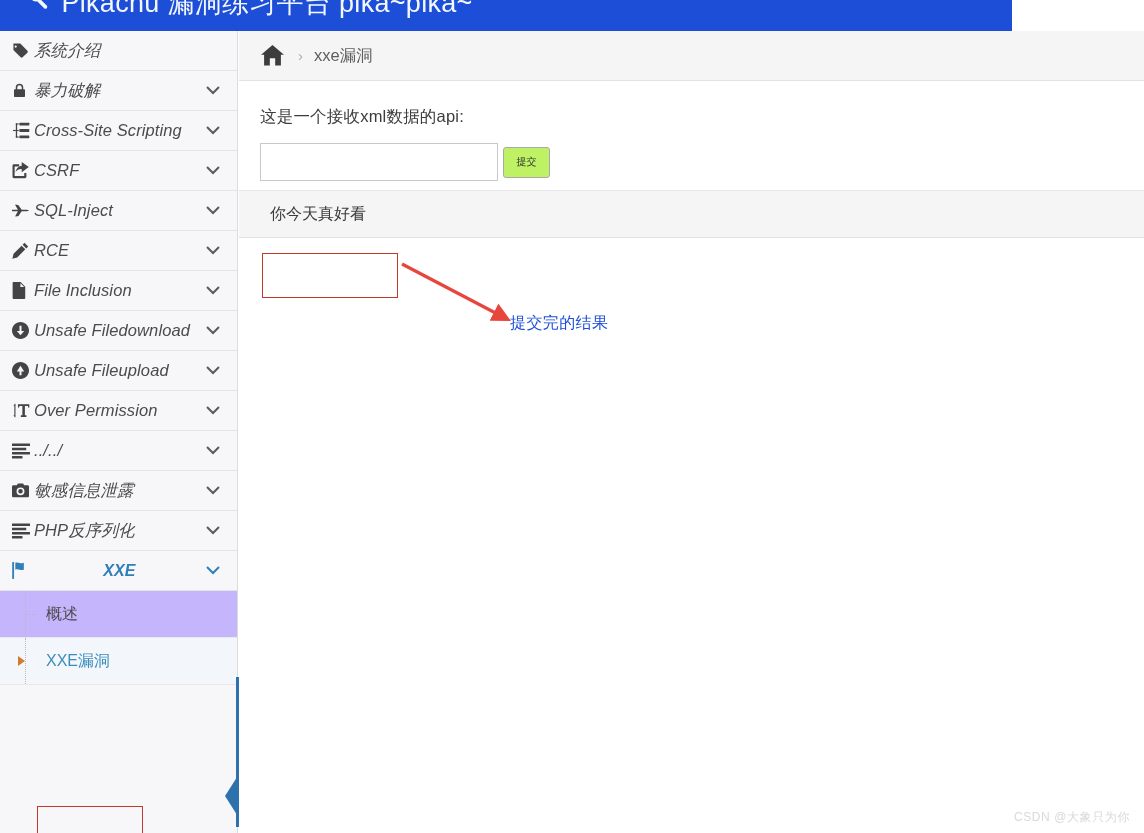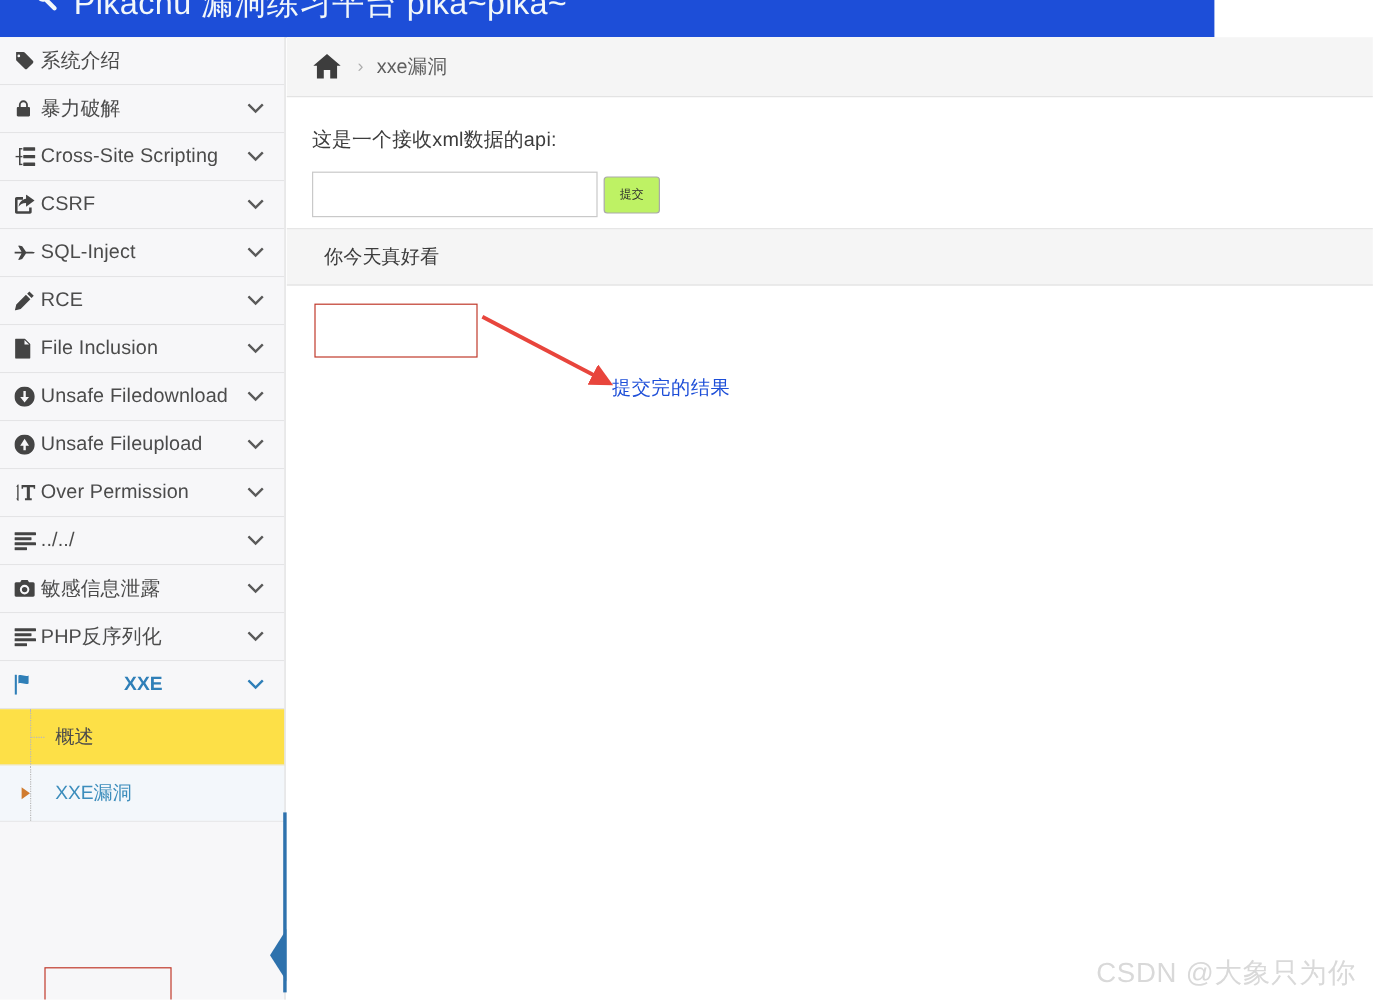--- a/index.html
+++ b/index.html
@@ -56,20 +56,21 @@
   }
   .nav-item {
     position: relative;
     height: 40px;
     border-bottom: 1px solid #e4e4e6;
     display: flex;
     align-items: center;
     padding: 0 16px 0 12px;
     background: #f7f7f9;
     cursor: pointer;
+    font-style: italic;
   }
   .nav-item .nav-icon {
     width: 22px;
     min-width: 22px;
     display: inline-flex;
     align-items: center;
     justify-content: flex-start;
     color: #4b4b4b;
     font-size: 16px;
   }
@@ -112,21 +113,21 @@
   }
 
   
   .sub-item {
     position: relative;
     height: 47px;
     border-bottom: 1px solid #e9e9eb;
     display: flex;
     align-items: center;
     padding-left: 46px;
-    background: #fde047;
+    background: #c4b5fd;
     cursor: pointer;
   }
   .sub-item.sel { background: #f3f7fb; }
   .sub-item .sub-label {
     font-size: 16px;
     color: #4b4b4b;
   }
   .sub-item.sel .sub-label { color: #3c8dbc; }
   .sub-tree-line {
     position: absolute;
@@ -259,21 +260,21 @@
     font-size: 16px;
     color: #1d4ed8;
     letter-spacing: .4px;
   }
 
   
   #watermark {
     position: absolute;
     right: 14px;
     bottom: 7px;
-    font-size: 23px;
+    font-size: 12px;
     color: #d9d9d9;
     letter-spacing: .6px;
     white-space: nowrap;
   }
 </style>
 </head>
 <body>
 
 <div id="app-header">
   <div class="header-inner">

